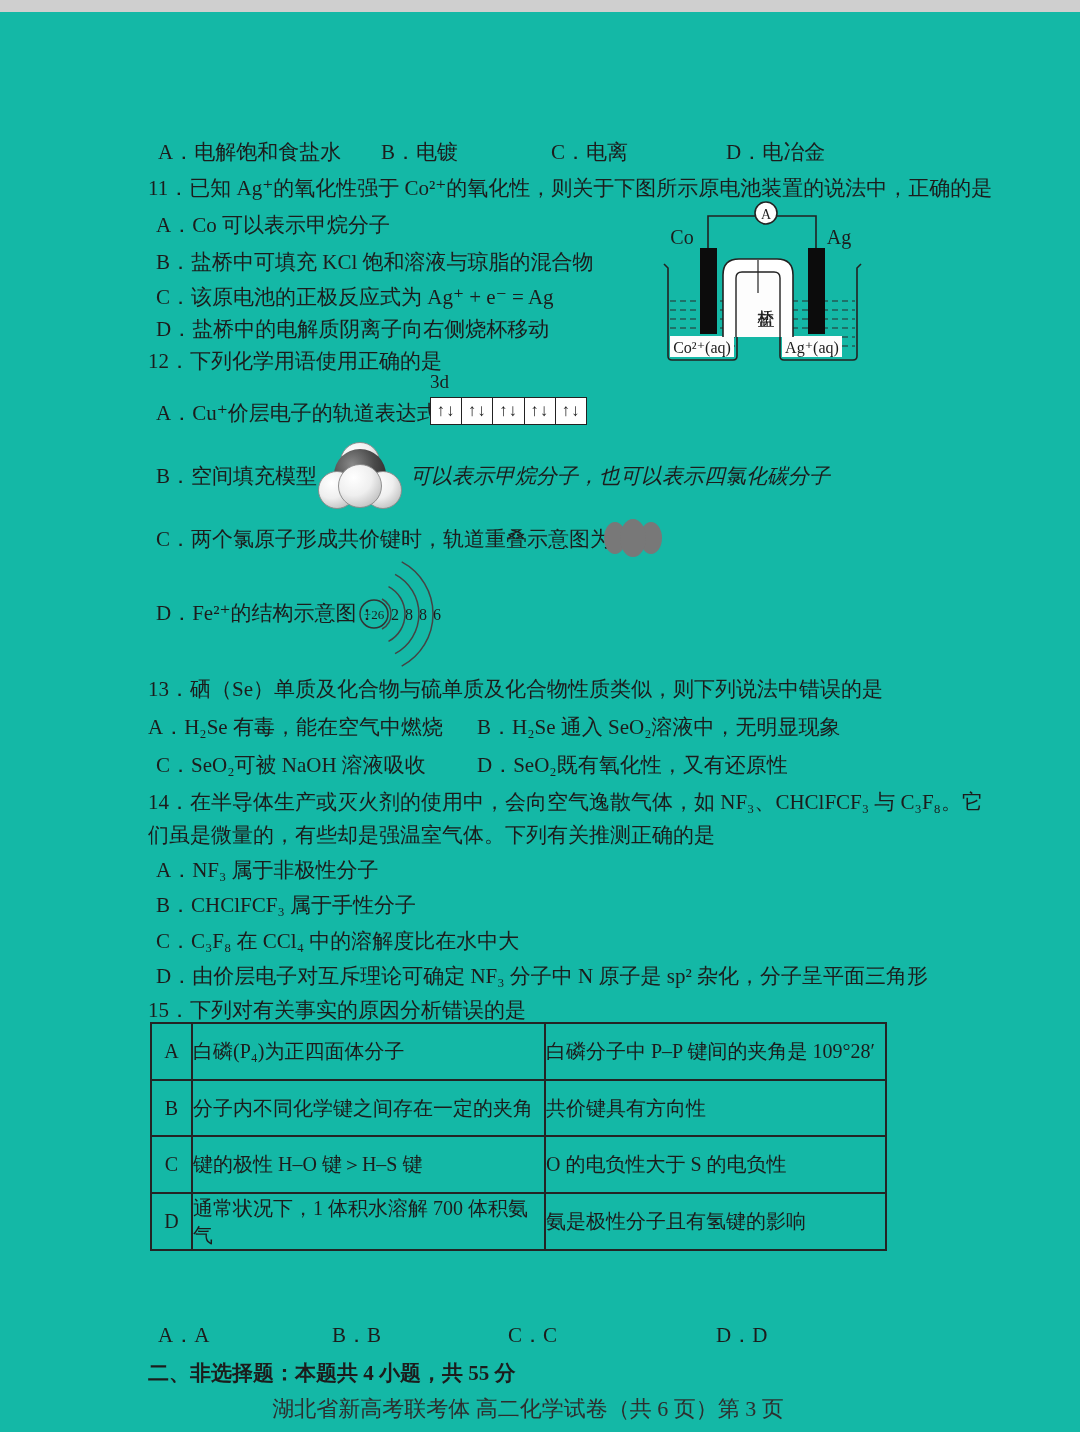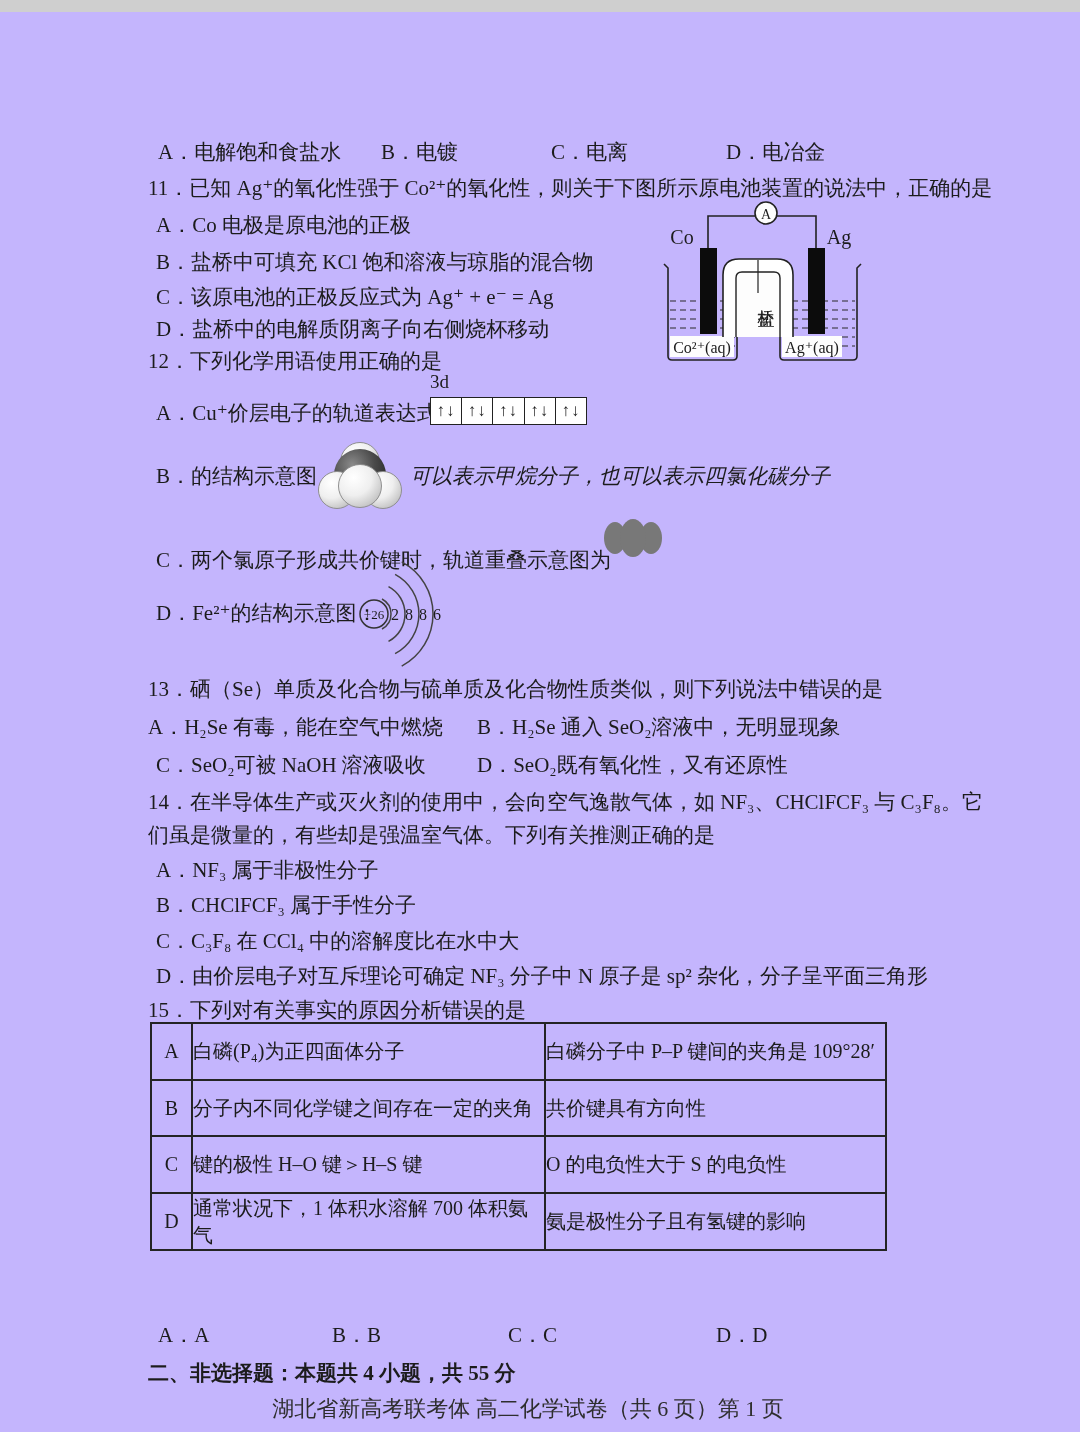--- a/index.html
+++ b/index.html
@@ -1,20 +1,20 @@
 <!DOCTYPE html>
 <html><head>
 <meta charset="utf-8">
 <style>
   html,body{margin:0;padding:0;}
   body{background:#e9e9e9;}
   #page{
     position:relative;
     width:1080px;height:1432px;
-    background:#c4b5fd;
+    background:#14b8a6;
     font-family:"Liberation Serif","DejaVu Serif",serif;
     color:#1c1c1c;
     overflow:hidden;
   }
   .scan-band{position:absolute;left:0;top:0;width:1080px;height:12px;background:#cfcfcf;}
   .line{position:absolute;font-size:21px;line-height:26px;white-space:nowrap;}
   .bold{font-weight:bold;}
   
   .orb-label{position:absolute;left:430px;top:371px;width:157px;font-size:19px;}
   .orb-row{position:absolute;left:430px;top:397px;width:157px;height:28px;display:flex;border:1.5px solid #222;box-sizing:border-box;background:#fff;}
@@ -42,21 +42,21 @@
 
 <div id="page">
   <div class="scan-band"></div>
 
   <div class="line" style="left:158px;top:139px;">A．电解饱和食盐水</div>
   <div class="line" style="left:381px;top:139px;">B．电镀</div>
   <div class="line" style="left:551px;top:139px;">C．电离</div>
   <div class="line" style="left:726px;top:139px;">D．电冶金</div>
 
   <div class="line" style="left:148px;top:175px;">11．已知 Ag⁺的氧化性强于 Co²⁺的氧化性，则关于下图所示原电池装置的说法中，正确的是</div>
-  <div class="line" style="left:156px;top:212px;">A．Co 电极是原电池的正极</div>
+  <div class="line" style="left:156px;top:212px;">A．Co 可以表示甲烷分子</div>
   <div class="line" style="left:156px;top:249px;">B．盐桥中可填充 KCl 饱和溶液与琼脂的混合物</div>
   <div class="line" style="left:156px;top:284px;">C．该原电池的正极反应式为 Ag⁺ + e⁻ = Ag</div>
   <div class="line" style="left:156px;top:316px;">D．盐桥中的电解质阴离子向右侧烧杯移动</div>
 
   <svg style="position:absolute;left:654px;top:197px;" width="212" height="172" viewBox="0 0 212 172">
 
     <g stroke="#222" stroke-width="1.6" fill="none">
       <path d="M10,67 L14,71 V159 Q14,163 18,163 H79 Q83,163 83,159 V71 L87,67"></path>
       <path d="M122,67 L126,71 V159 Q126,163 130,163 H199 Q203,163 203,159 V71 L207,67"></path>
     </g>
@@ -107,31 +107,31 @@
   <div class="line" style="left:156px;top:400px;">A．Cu⁺价层电子的轨道表达式为</div>
   <div class="orb-label">3d</div>
   <div class="orb-row">
     <div class="orb-cell">↑↓</div>
     <div class="orb-cell">↑↓</div>
     <div class="orb-cell">↑↓</div>
     <div class="orb-cell">↑↓</div>
     <div class="orb-cell">↑↓</div>
   </div>
 
-  <div class="line" style="left:156px;top:463px;">B．的结构示意图</div>
+  <div class="line" style="left:156px;top:463px;">B．空间填充模型</div>
   <div class="sf-model">
     <div class="sphere sph-white" style="left:22px;top:0px;width:40px;height:40px;"></div>
     <div class="sphere sph-dark" style="left:16px;top:7px;width:52px;height:52px;"></div>
     <div class="sphere sph-white" style="left:0px;top:29px;width:38px;height:38px;"></div>
     <div class="sphere sph-white" style="left:46px;top:29px;width:38px;height:38px;"></div>
     <div class="sphere sph-white" style="left:20px;top:22px;width:44px;height:44px;"></div>
   </div>
   <div class="line" style="left:410px;top:463px;font-style:italic;">可以表示甲烷分子，也可以表示四氯化碳分子</div>
 
-  <div class="line" style="left:156px;top:526px;margin-top:21px;">C．两个氯原子形成共价键时，轨道重叠示意图为</div>
+  <div class="line" style="left:156px;top:526px;">C．两个氯原子形成共价键时，轨道重叠示意图为</div>
   <svg class="ovl" viewBox="0 0 66 44">
     <ellipse cx="15" cy="22" rx="11" ry="16" fill="#787878"></ellipse>
     <ellipse cx="51" cy="22" rx="11" ry="16" fill="#787878"></ellipse>
     <ellipse cx="33" cy="22" rx="13" ry="19" fill="#787878"></ellipse>
   </svg>
 
   <div class="line" style="left:156px;top:600px;">D．Fe²⁺的结构示意图：</div>
   <svg style="position:absolute;left:350px;top:552px;" width="110" height="124" viewBox="0 0 110 124">
     <circle cx="24" cy="62" r="14" fill="none" stroke="#333" stroke-width="1.5"></circle>
     <text x="24" y="67" font-size="13" text-anchor="middle" fill="#1c1c1c">+26</text>
@@ -187,14 +187,14 @@
   </tbody>
     </table>
 
   <div class="line" style="left:158px;top:1322px;">A．A</div>
   <div class="line" style="left:332px;top:1322px;">B．B</div>
   <div class="line" style="left:508px;top:1322px;">C．C</div>
   <div class="line" style="left:716px;top:1322px;">D．D</div>
 
   <div class="line bold" style="left:148px;top:1360px;">二、非选择题：本题共 4 小题，共 55 分</div>
 
-  <div class="footer">湖北省新高考联考体  高二化学试卷（共 6 页）第 1 页</div>
+  <div class="footer">湖北省新高考联考体  高二化学试卷（共 6 页）第 3 页</div>
 </div>
 
 </body></html>

